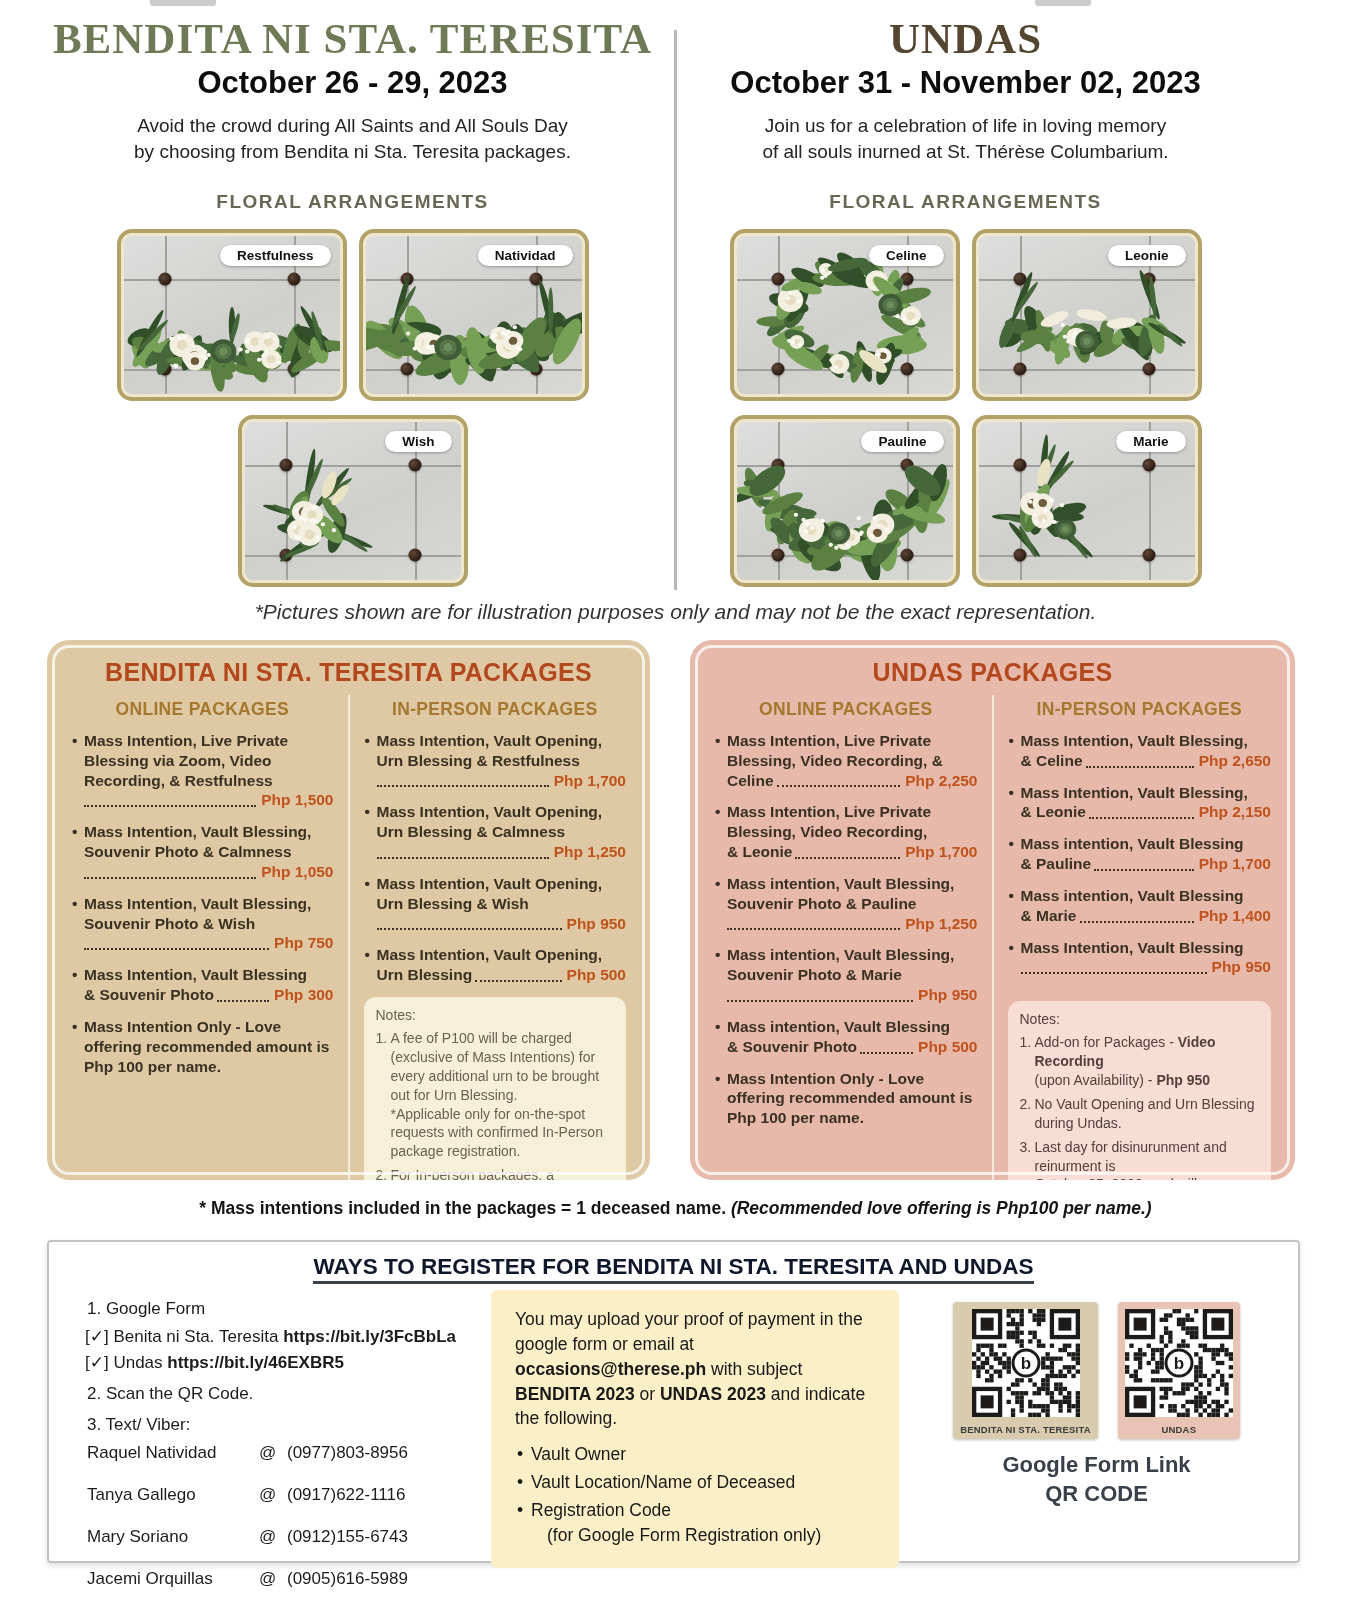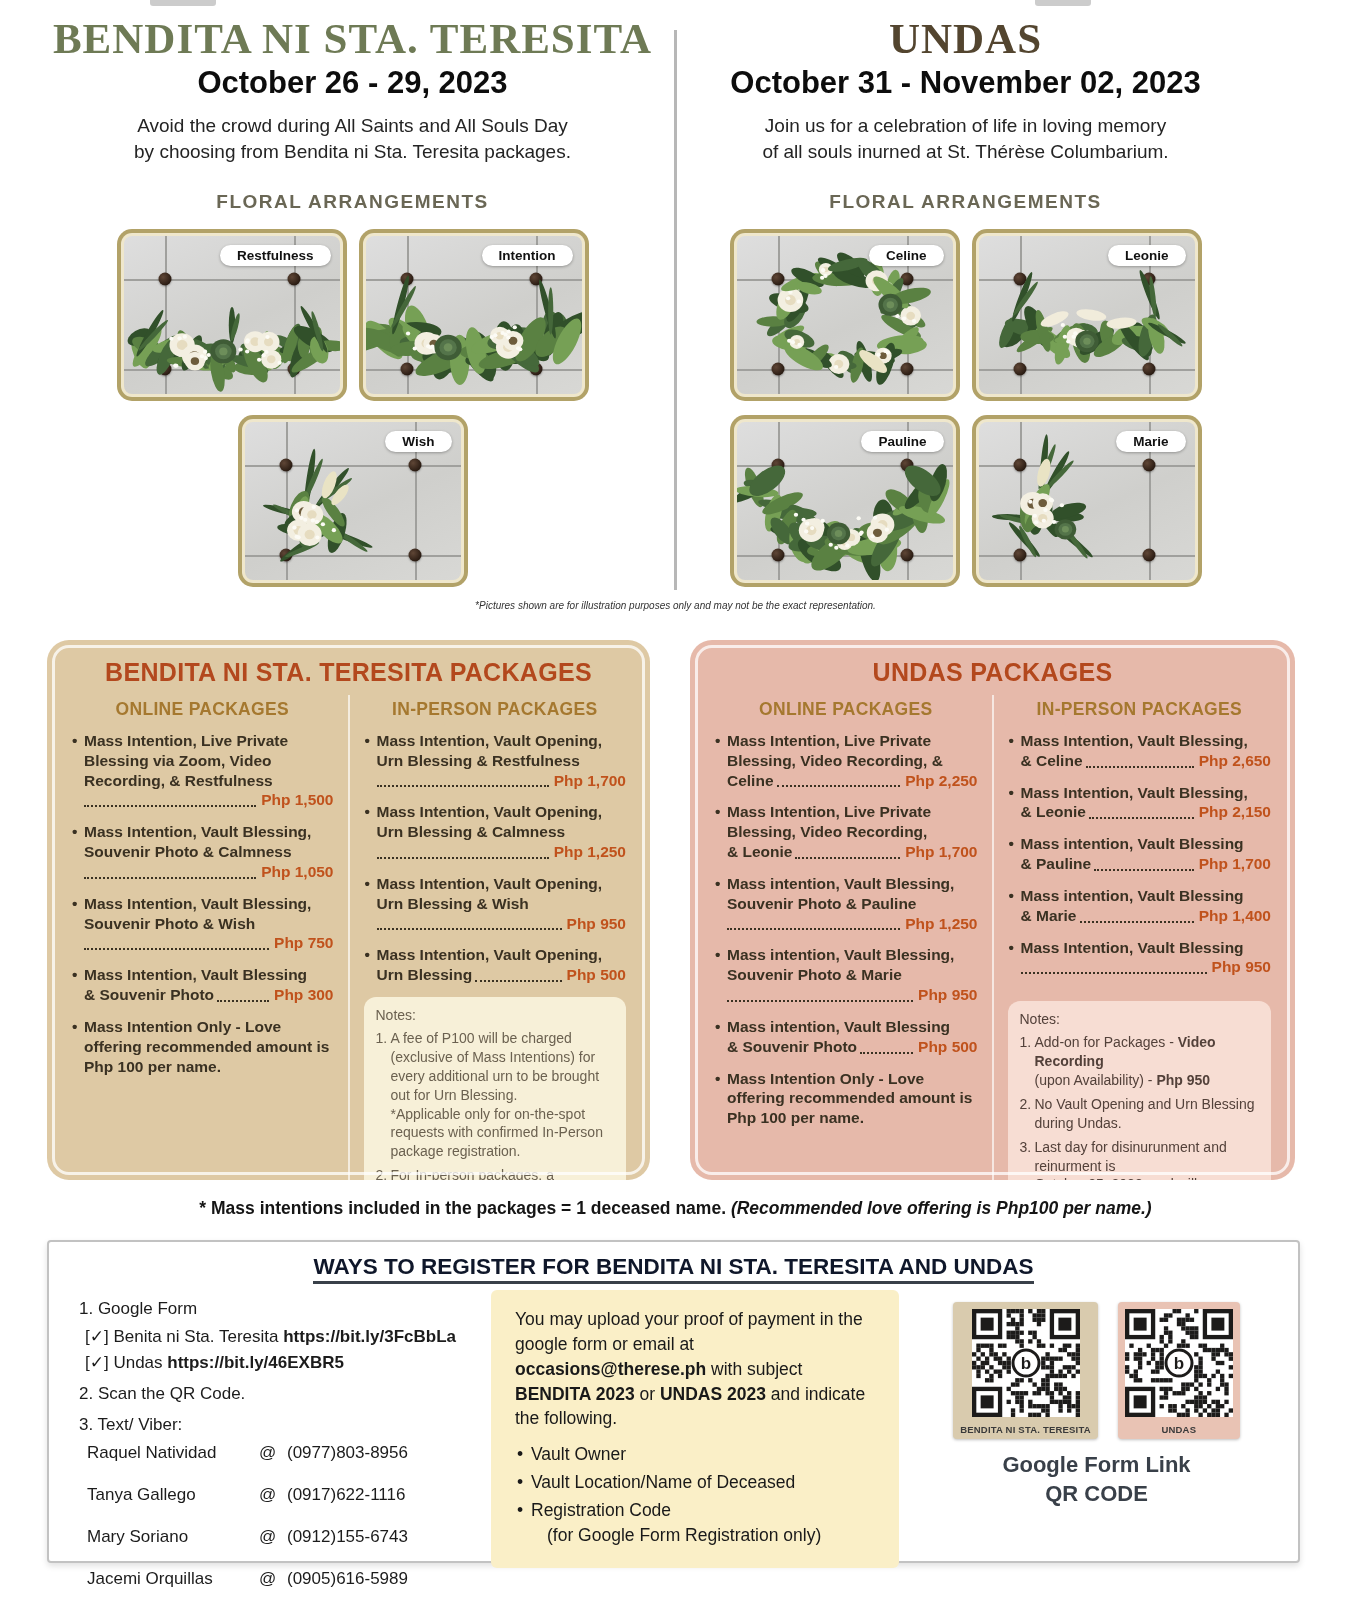--- a/index.html
+++ b/index.html
@@ -29,21 +29,21 @@
   .hline{left:0;right:0;height:2px}
   .vline{top:0;bottom:0;width:2px}
   .pin{position:absolute;width:13px;height:13px;border-radius:50%;
        background:radial-gradient(circle at 35% 35%,#5f4636,#2a1c13 70%);
        transform:translate(-50%,-50%);box-shadow:0 1px 2px rgba(0,0,0,.35)}
   .flora{position:absolute;inset:0;width:100%;height:100%}
   .pill{position:absolute;top:9px;right:9px;background:#fff;border-radius:999px;padding:3px 17px;
         font-size:13.5px;font-weight:bold;color:#111;box-shadow:0 1px 3px rgba(0,0,0,.3)}
 
   .disclaimer{position:absolute;top:600px;left:0;width:100%;text-align:center;font-style:italic;
-              font-size:10px;color:#333}
+              font-size:21px;color:#333}
 
   
   .pkg{position:absolute;top:640px;height:540px;border-radius:22px;box-sizing:border-box;padding:12px 10px;overflow:hidden}
   #pkgL{left:47px;width:603px;background:#dec9a4}
   #pkgR{left:690px;width:605px;background:#e6b9aa}
   .pkg::before{content:"";position:absolute;inset:5px;border:3px solid rgba(255,255,255,.75);border-radius:17px;pointer-events:none}
   .pkg-title{text-align:center;font-size:25px;font-weight:bold;color:#b3481d;margin:6px 0 8px;letter-spacing:.3px}
   .pkg-cols{display:flex}
   .pkg-col{flex:1;padding:0 14px;min-width:0}
   .pkg-col.second{border-left:2px solid rgba(255,255,255,.65)}
@@ -70,21 +70,21 @@
   .footnote .i{font-weight:normal;font-style:italic;font-weight:bold}
 
   
   .register{position:absolute;left:47px;top:1240px;width:1253px;height:323px;background:#fff;
             border:2px solid #c2c2c2;border-radius:4px;box-shadow:0 3px 6px rgba(0,0,0,.12);
             box-sizing:border-box;padding:10px 22px}
   .reg-title{text-align:center;font-size:22.5px;font-weight:bold;color:#0f172a;margin:2px 0 8px}
   .reg-title span{border-bottom:3px solid #394049;padding-bottom:2px}
   .reg-cols{display:flex;gap:18px;align-items:flex-start}
   .reg-left{width:402px;font-size:17px;color:#1c1c1c;line-height:1.35}
-  .step{margin:8px 8px 5px}
+  .step{margin:8px 16px 5px}
   .checkrow{margin:3px 0 3px 14px}
   .contacts{display:grid;grid-template-columns:172px 28px auto;margin:4px 0 0 16px;row-gap:19px}
   .upload{width:408px;background:#faefc7;border-radius:6px;padding:17px 24px;font-size:17.5px;
           line-height:1.42;color:#191919;box-sizing:border-box;min-height:248px}
   .upload ul{list-style:none;margin:11px 0 0;padding:0}
   .upload li{position:relative;padding-left:16px;margin-bottom:3px}
   .upload li::before{content:"•";position:absolute;left:2px}
   .subnote{padding-left:16px}
   .reg-right{flex:1;text-align:center}
   .qrrow{display:flex;justify-content:center;gap:20px;margin-top:12px}
@@ -295,21 +295,21 @@
                 <circle cx="59.868751286008234" cy="49.02079903978052" r="1" fill="#fcfbf5"></circle>
                 <circle cx="68.85875728737997" cy="45.05604423868313" r="1" fill="#fcfbf5"></circle>
                 <circle cx="58.21903077846365" cy="49.90507544581619" r="1" fill="#fcfbf5"></circle>
                 <circle cx="63.21006558641975" cy="47.839497599451306" r="1" fill="#fcfbf5"></circle>
                 <circle cx="65.88865183470507" cy="50.09387860082305" r="1" fill="#fcfbf5"></circle>
                 <circle cx="64.58565372085047" cy="48.64352709190672" r="1" fill="#fcfbf5"></circle>
                 <circle cx="38" cy="55" r="6.3" fill="#3f5c36"></circle>
                 <circle cx="38" cy="55" r="4.032" fill="#54744a"></circle>
                 <circle cx="38" cy="55" r="2.016" fill="#6d8e5a"></circle>
               </svg>
-              <div class="pill">Intention</div>
+              <div class="pill">Natividad</div>
             </div>
           </div>
         </div>
         <div class="card">
           <div class="card-in">
             <div class="photo">
               <div class="hline" style="top: 27%;"></div>
               <div class="hline" style="top: 84%;"></div>
               <div class="vline" style="left: 19%;"></div>
               <div class="vline" style="left: 79%;"></div>

